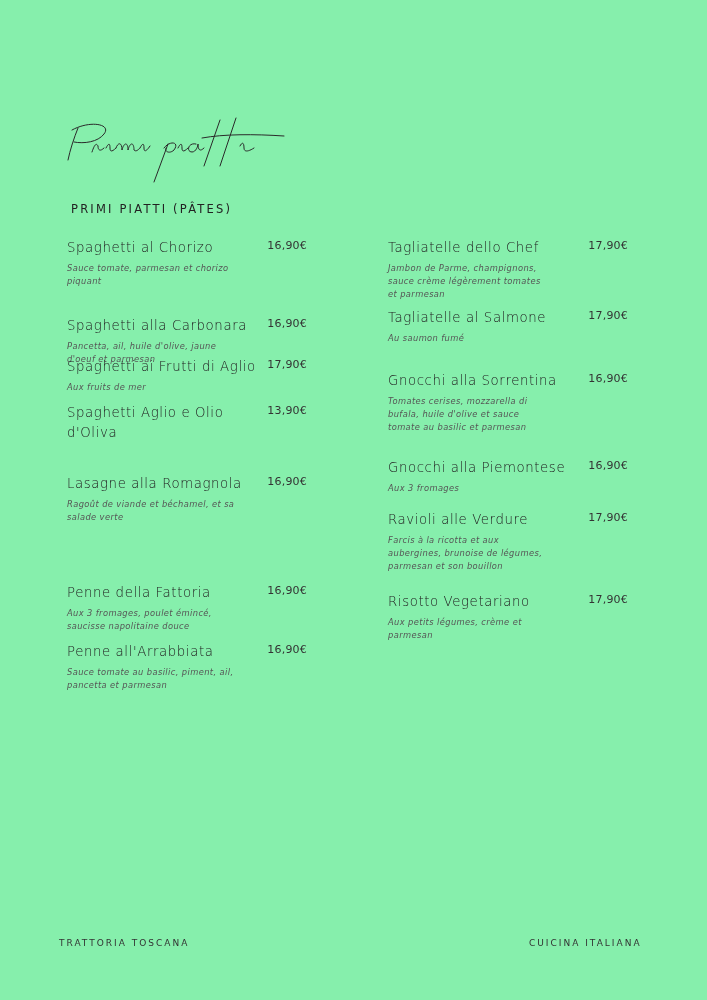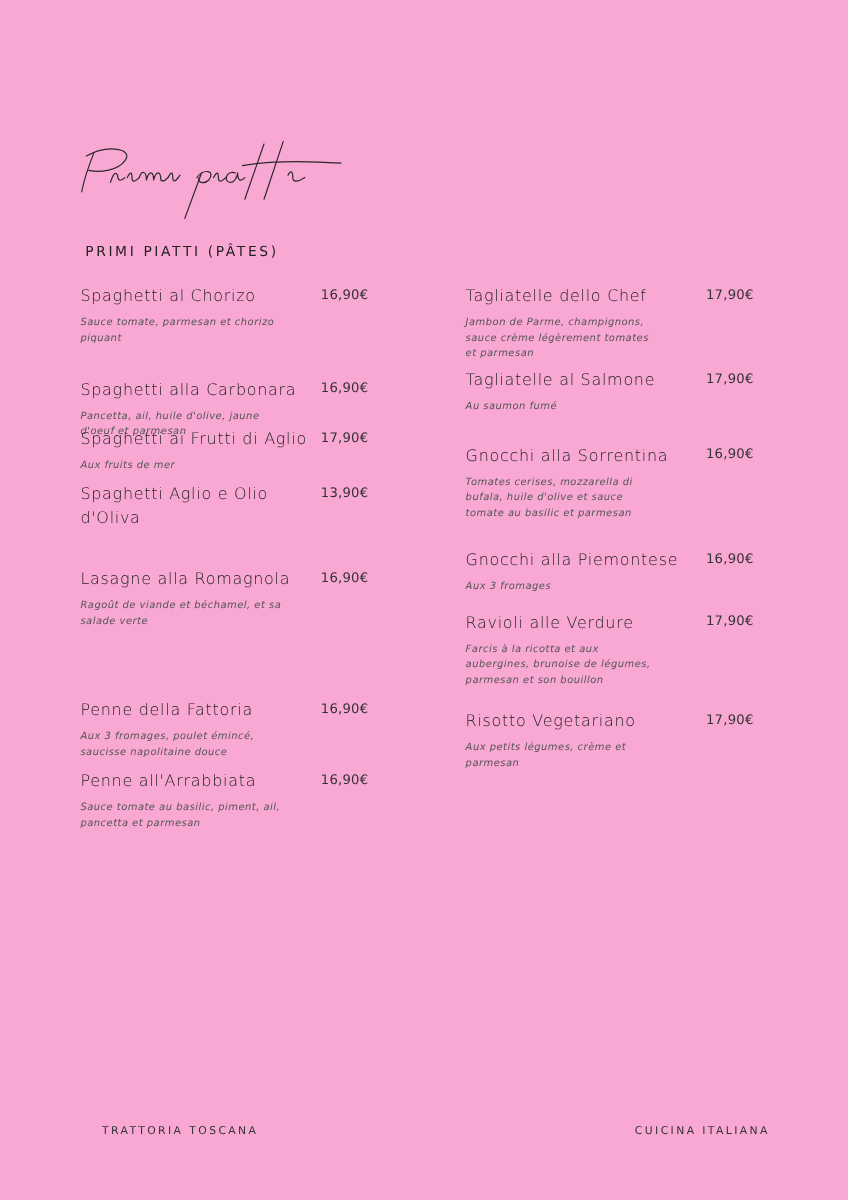--- a/index.html
+++ b/index.html
@@ -12,21 +12,21 @@
       height: 1000px;
       position: relative;
       overflow: hidden;
       color: #1f1f1f;
       font-family: "DejaVu Sans", sans-serif;
     }
     .page {
       position: absolute;
       left: 0; top: 0;
       width: 707px; height: 1000px;
-      background: #f9a8d4;
+      background: #86efac;
     }
     .script-title {
       position: absolute;
       left: 64px;
       top: 108px;
       width: 240px;
       height: 80px;
     }
     .script-title svg { width: 100%; height: 100%; }
     .section-title {
@@ -79,21 +79,21 @@
       width: 175px;
     }
     .footer-left, .footer-right {
       position: absolute;
       top: 938px;
       font-family: "DejaVu Sans", sans-serif;
       font-size: 9px;
       letter-spacing: 2px;
       color: #333;
     }
-    .footer-left { left: 85px; }
+    .footer-left { left: 59px; }
     .footer-right { left: 529px; }
   </style>
 </head>
 <body>
 
 <div class="page">
 
   <div class="script-title" aria-label="Primi piatti">
     <svg viewBox="0 0 240 80">
       <g fill="none" stroke="#2a2a2a" stroke-width="1" stroke-linecap="round" stroke-linejoin="round">

